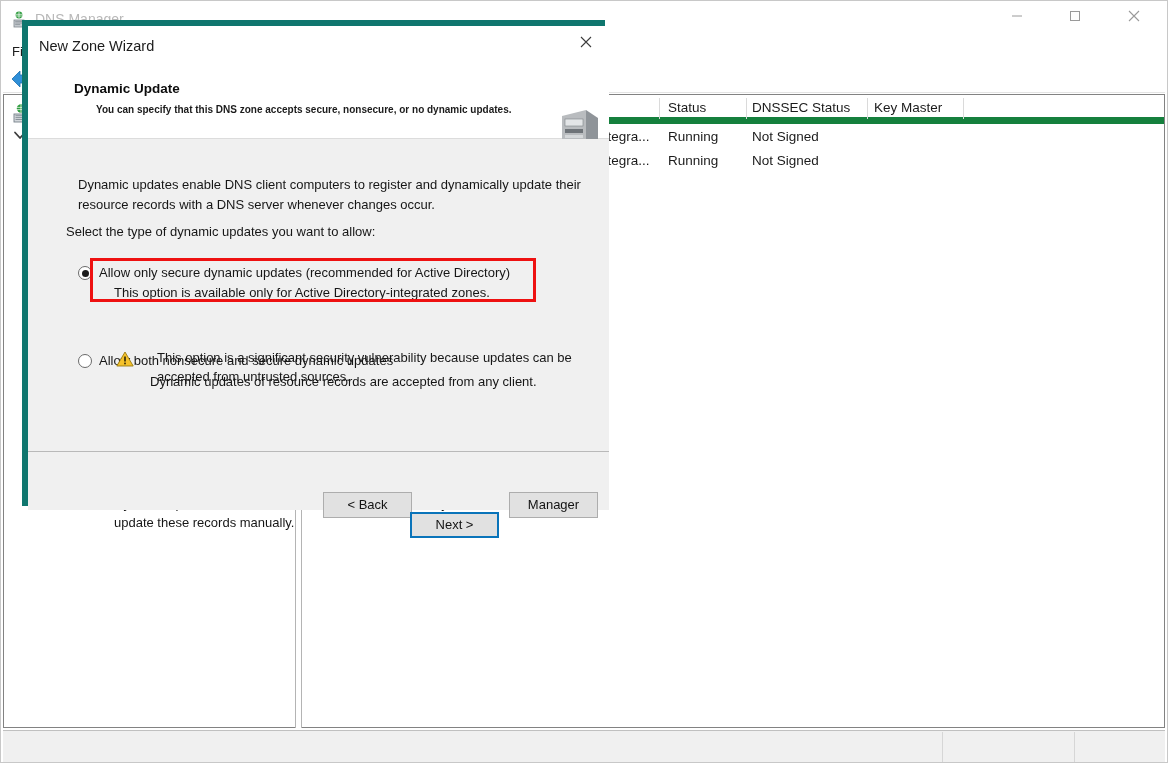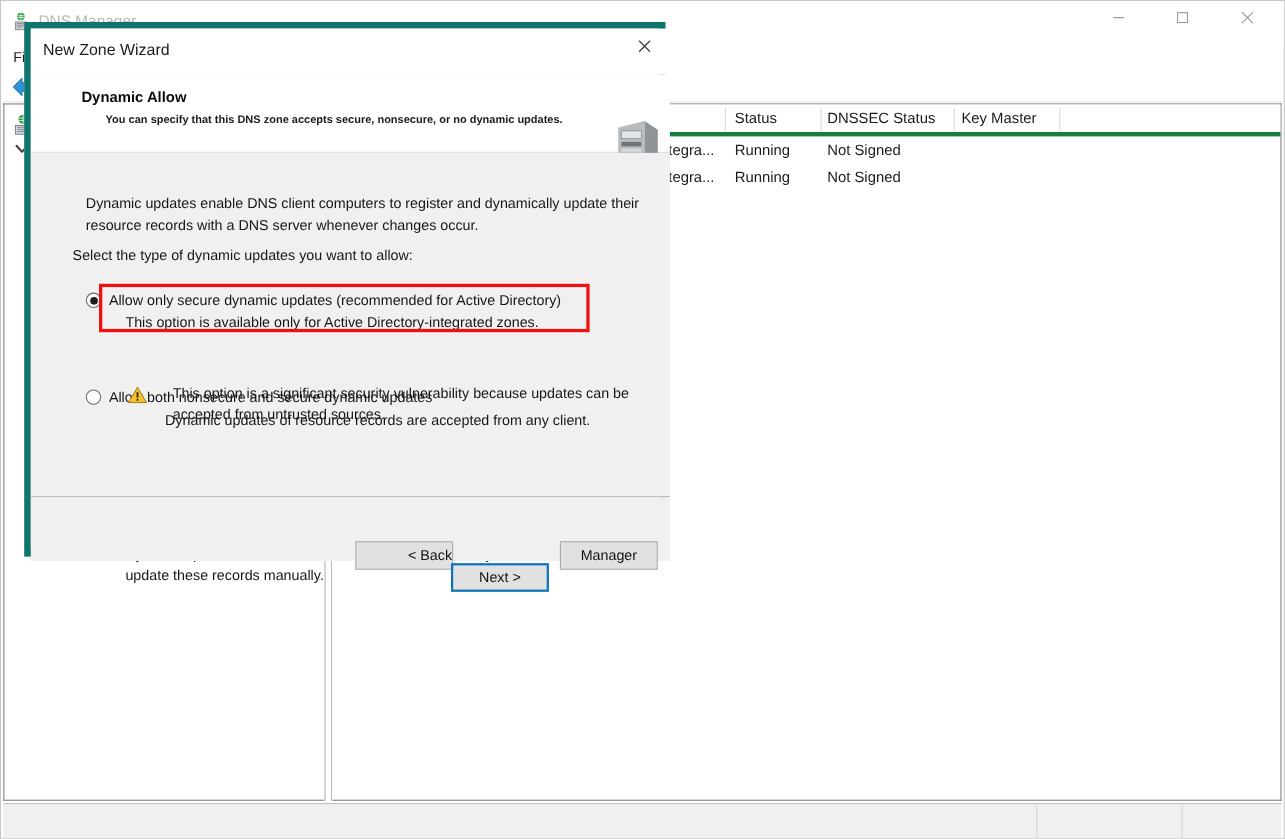--- a/index.html
+++ b/index.html
@@ -129,21 +129,21 @@
     border: 1px solid #828282;
     border-left: none;
     box-sizing: border-box;
   }
 
   #list-header {
     position: absolute;
     left: 0; top: 0;
     width: 862px; height: 29px;
     background: #ffffff;
-    border-bottom: 4px solid #15803d;
+    border-bottom: 7px solid #15803d;
     box-sizing: border-box;
   }
   .col-head {
     position: absolute;
     top: 5px;
     font-size: 13.5px;
     color: #1b1b1b;
     white-space: nowrap;
   }
   .col-sep {
@@ -357,21 +357,21 @@
     border: 1px solid #adadad;
     font-family: "Liberation Sans", sans-serif;
     font-size: 13px;
     color: #131313;
     box-sizing: border-box;
     cursor: default;
     padding: 0;
     line-height: 24px;
     text-align: center;
   }
-  #btn-back   { left: 295px; width: 89px; text-align: right; }
+  #btn-back   { left: 295px; width: 89px; }
   #btn-next   { left: 382px; width: 89px; border: 2px solid #0a74ba; background: #e1e1e1; line-height: 22px; margin-top: 20px; }
   #btn-cancel { left: 481px; width: 89px; }
 </style>
 </head>
 <body>
 
 <div id="dns-manager-window">
 
   <div id="mmc-titlebar">
     <span id="mmc-title-icon">
@@ -469,21 +469,21 @@
   <div id="wizard-titlebar">
     <span id="wizard-title">New Zone Wizard</span>
     <div id="wizard-close">
       <svg width="14" height="14" viewBox="0 0 14 14">
           <path d="M2 2l10 10M12 2L2 12" stroke="#3c3c3c" stroke-width="1.1"></path>
         </svg>
     </div>
   </div>
 
   <div id="wizard-header">
-    <div id="wizard-header-title">Dynamic Allow</div>
+    <div id="wizard-header-title">Dynamic Update</div>
     <div id="wizard-header-sub">You can specify that this DNS zone accepts secure, nonsecure, or no dynamic updates.</div>
     <span id="wizard-header-icon">
       <svg width="48" height="62" viewBox="0 0 48 62">
         <polygon points="6,10 30,4 30,52 6,58" fill="#b9bcbf"></polygon>
         <polygon points="30,4 42,12 42,46 30,52" fill="#8f9499"></polygon>
         <rect x="9" y="13" width="18" height="7" fill="#e3e5e7" stroke="#7d8287" stroke-width="0.6"></rect>
         <rect x="9" y="23" width="18" height="4" fill="#6e7378"></rect>
         <rect x="9" y="29" width="18" height="3" fill="#d5d8da"></rect>
         <rect x="9" y="34" width="18" height="2.2" fill="#9aa0a5"></rect>
         <rect x="9" y="38" width="18" height="2.2" fill="#9aa0a5"></rect>

